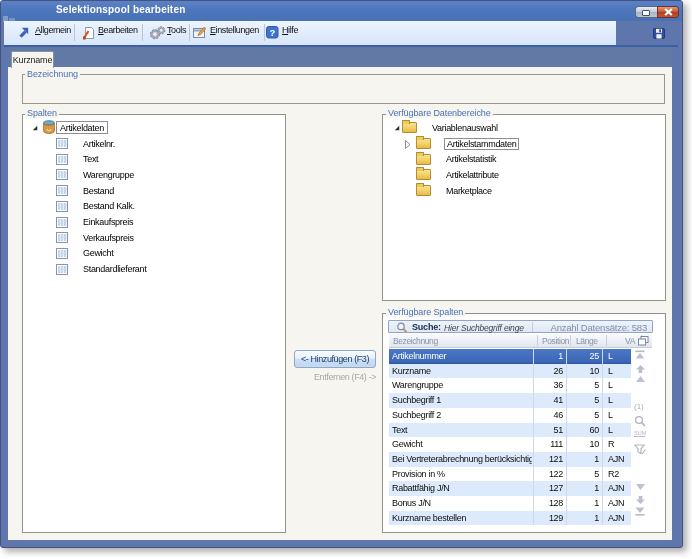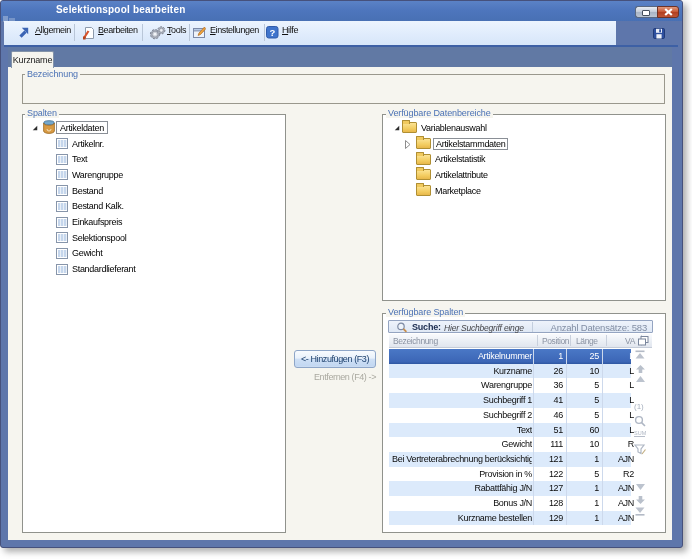--- a/index.html
+++ b/index.html
@@ -31,21 +31,21 @@
 #page > * { position:absolute; }
 .grp { border:1px solid #9a988d; }
 .glabel { position:absolute; font-size:9px; letter-spacing:-0.1px; color:#4b72b5; background:#f6f5ef; padding:0 2px; }
 #gbez { left:18px; top:7px; width:643px; height:30px; }
 #combo { left:26px; top:16px; width:630px; height:14px; background:#fff; border:1px solid #83878d; }
 #combo span { position:absolute; left:4px; top:1px; font-size:9px; letter-spacing:-0.15px; color:#000; }
 #combobtn { position:absolute; right:1px; top:1px; width:11px; height:10px; background:#cfe1f8; border:1px solid #9db8dd; overflow:hidden; }
 #gspal { left:18px; top:47px; width:264px; height:419px; background:#fff; border:1px solid #90928c; }
 #gdat { left:378px; top:47px; width:284px; height:187px; background:#fff; border:1px solid #90928c; }
 #gvsp { left:378px; top:246px; width:284px; height:220px; background:#fff; border:1px solid #90928c; }
-.ltrow,.rtrow { position:absolute; height:15.7px; display:flex; align-items:center; }
+.ltrow,.rtrow { position:absolute; height:15.7px; display:flex; align-items:center;gap:11px; }
 .ltrow { left:52px; }
 .gicon { margin-right:4px; flex:none; }
 .ltx,.rtx { font-size:9px; letter-spacing:-0.3px; color:#000; white-space:pre; }
 .folder { flex:none; width:15px; height:11px; margin-right:4px; position:relative;
   background:linear-gradient(180deg,#fbe394 0%,#f3cd62 60%,#e8b84a 100%);
   border:1px solid #b08f33; border-radius:1px; }
 .folder:before { content:""; position:absolute; left:-1px; top:-3px; width:6px; height:3px;
   background:#f1ca5e; border:1px solid #b08f33; border-bottom:none; border-radius:1px 1px 0 0; }
 #btnadd { left:290px; top:283px; width:82px; height:18px; border:1px solid #8ea6c8; border-radius:3px;
   background:linear-gradient(180deg,#f8fbfe 0%,#e9f1fb 45%,#cfe0f5 50%,#c3d8f2 90%,#cdddf2 100%);
@@ -58,21 +58,21 @@
 #search .lbl { position:absolute; left:23px; top:1px; font-size:9px; font-weight:bold; color:#1a2b4e; letter-spacing:-0.2px; }
 #search .ph { position:absolute; left:55px; top:1.5px; font-size:8.5px; font-style:italic; color:#46464a; letter-spacing:-0.2px; }
 #search .cnt { position:absolute; right:5px; top:1px; font-size:9.5px; color:#828ea4; letter-spacing:-0.2px; }
 
 #thead { left:385px; top:267px; width:263px; height:14px;
   background:linear-gradient(180deg,#f9fafd 0%,#ebeff5 55%,#e1e6ee 100%);
   border-bottom:1px solid #c5ccd8; }
 #thead div { position:absolute; top:2px; font-size:8.5px; color:#8a92a2; letter-spacing:-0.4px; }
 #thead .s { position:absolute; top:1px; width:1px; height:11px; background:#c9d0dc; }
 .trow { position:absolute; left:385px; width:242px; height:14.7px; }
-.trow div { position:absolute; top:2px; font-size:9px; letter-spacing:-0.3px; color:#0c0c0c; white-space:pre; overflow:hidden;text-align:right; }
+.trow div { position:absolute; top:2px; font-size:9px; letter-spacing:-0.3px; color:#0c0c0c; white-space:pre; overflow:hidden; }
 .trow .c0 { left:3px; width:140px; }
 .trow .c1 { left:112px; width:62px; text-align:right; }
 .trow .c2 { left:148px; width:62px; text-align:right; }
 .trow .c3 { left:219px; width:26px; }
 .trow.alt { background:#dceafb; }
 .trow.even { background:#fff; }
 .trow.sel { background:linear-gradient(180deg,#4a78c6 0%,#3c66b6 85%,#2d55a0 100%); }
 .trow.sel div { color:#fff; }
 .vline { position:absolute; width:1px; background:#cdd9ec; }
 </style></head>
@@ -208,21 +208,21 @@
         </svg>
         <span class="ltx">Einkaufspreis</span>
       </div>
 <div class="ltrow" style="top:162.9px">
         <svg class="gicon" width="12" height="11" viewBox="0 0 12 11">
           <rect x="0.5" y="0.5" width="11" height="10" fill="#fff" stroke="#8795aa"></rect>
           <rect x="2" y="2" width="2.4" height="7" fill="#c5d6ec"></rect>
           <rect x="5" y="2" width="2.4" height="7" fill="#c5d6ec"></rect>
           <rect x="8" y="2" width="2.4" height="7" fill="#c5d6ec"></rect>
         </svg>
-        <span class="ltx">Selektionspool</span>
+        <span class="ltx">Verkaufspreis</span>
       </div>
 <div class="ltrow" style="top:178.6px">
         <svg class="gicon" width="12" height="11" viewBox="0 0 12 11">
           <rect x="0.5" y="0.5" width="11" height="10" fill="#fff" stroke="#8795aa"></rect>
           <rect x="2" y="2" width="2.4" height="7" fill="#c5d6ec"></rect>
           <rect x="5" y="2" width="2.4" height="7" fill="#c5d6ec"></rect>
           <rect x="8" y="2" width="2.4" height="7" fill="#c5d6ec"></rect>
         </svg>
         <span class="ltx">Gewicht</span>
       </div>

